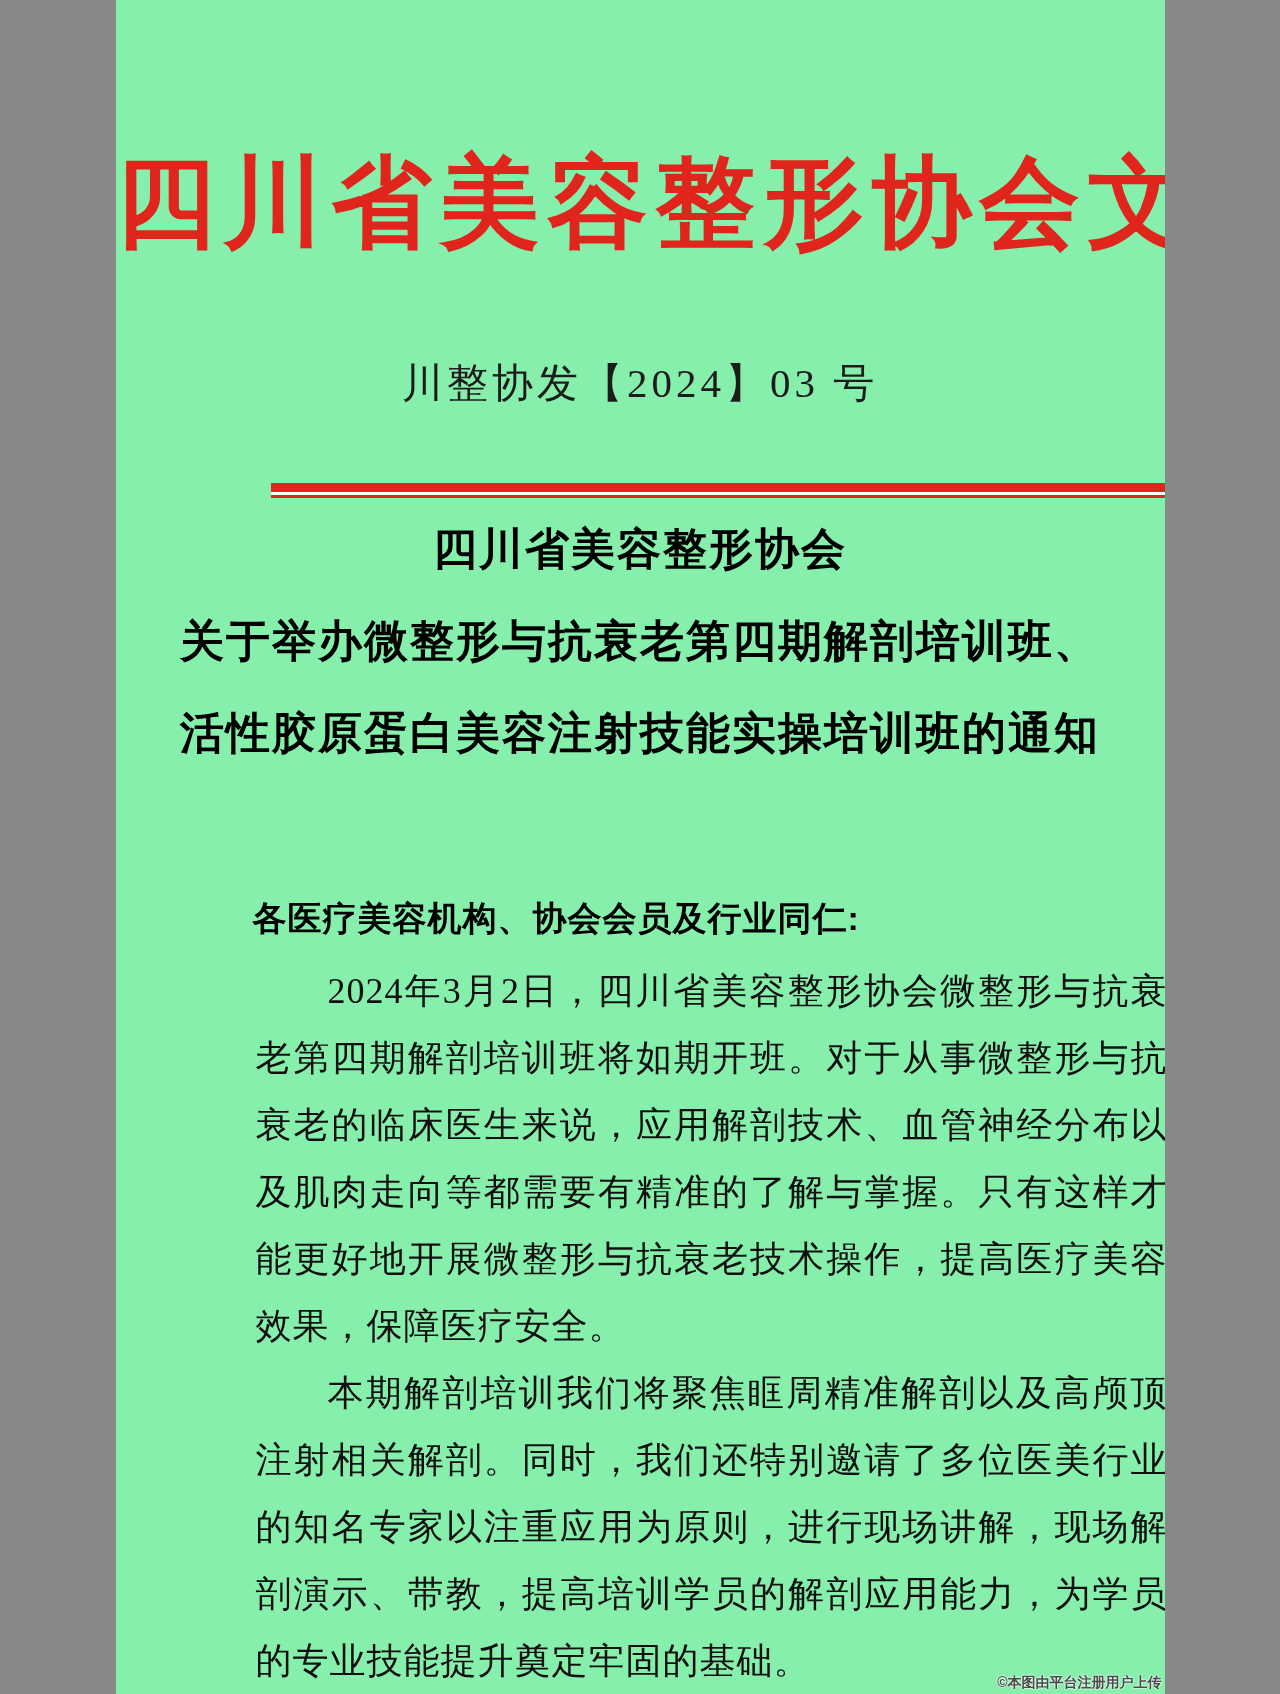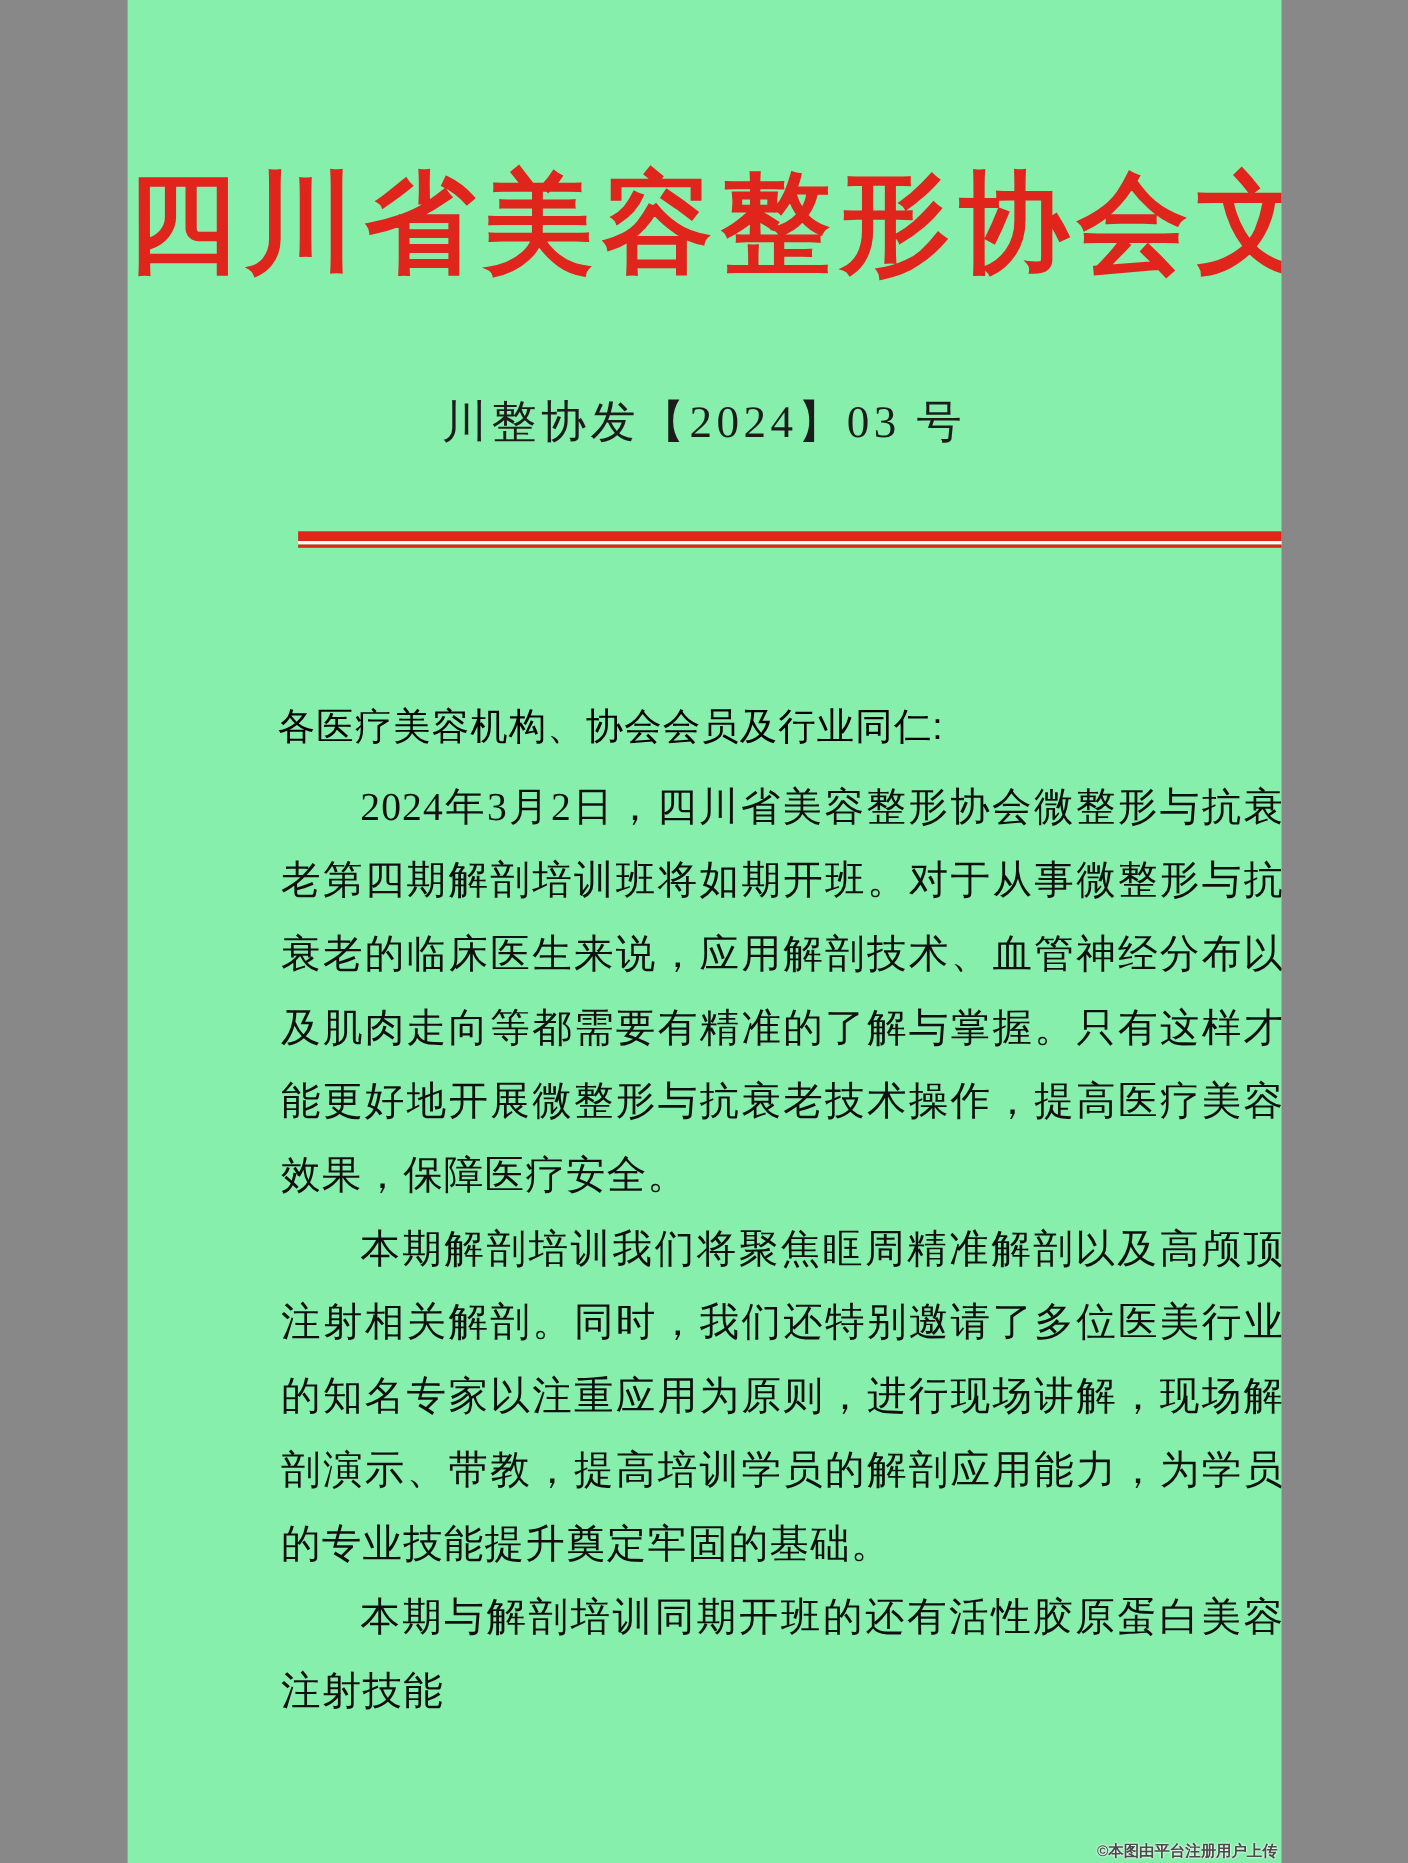--- a/index.html
+++ b/index.html
@@ -56,21 +56,21 @@
   .title-line{
     line-height:44px;
     margin-bottom:48px;
     letter-spacing:2px;
     white-space:nowrap;
   }
   .salutation{
     margin-top:140px;
     margin-left:137px;
     font-family:"Liberation Sans","DejaVu Sans",sans-serif;
-    font-weight:400;
+    font-weight:700;
     font-size:34px;
     letter-spacing:1px;
     color:#000;
   }
   .body-text{
     margin-top:16px;
     margin-left:140px;
     width:912px;
     font-size:36px;
     line-height:67px;
@@ -102,20 +102,25 @@
   <h1 class="header-title">四川省美容整形协会文件</h1>
 
   <div class="doc-number">川整协发【2024】03 号</div>
 
   <div class="red-rule">
     <div class="rule-thick"></div>
     <div class="rule-gap"></div>
     <div class="rule-thin"></div>
   </div>
 
+  <div class="title-block">
+    <div class="title-line">四川省美容整形协会</div>
+    <div class="title-line">关于举办微整形与抗衰老第四期解剖培训班、</div>
+    <div class="title-line">活性胶原蛋白美容注射技能实操培训班的通知</div>
+  </div>
 
   <div class="salutation">各医疗美容机构、协会会员及行业同仁:</div>
 
   <div class="body-text">
     <p>2024年3月2日，四川省美容整形协会微整形与抗衰老第四期解剖培训班将如期开班。对于从事微整形与抗衰老的临床医生来说，应用解剖技术、血管神经分布以及肌肉走向等都需要有精准的了解与掌握。只有这样才能更好地开展微整形与抗衰老技术操作，提高医疗美容效果，保障医疗安全。</p>
     <p>本期解剖培训我们将聚焦眶周精准解剖以及高颅顶注射相关解剖。同时，我们还特别邀请了多位医美行业的知名专家以注重应用为原则，进行现场讲解，现场解剖演示、带教，提高培训学员的解剖应用能力，为学员的专业技能提升奠定牢固的基础。</p>
     <p>本期与解剖培训同期开班的还有活性胶原蛋白美容注射技能</p>
   </div>
 
   <div class="watermark">©本图由平台注册用户上传</div>

